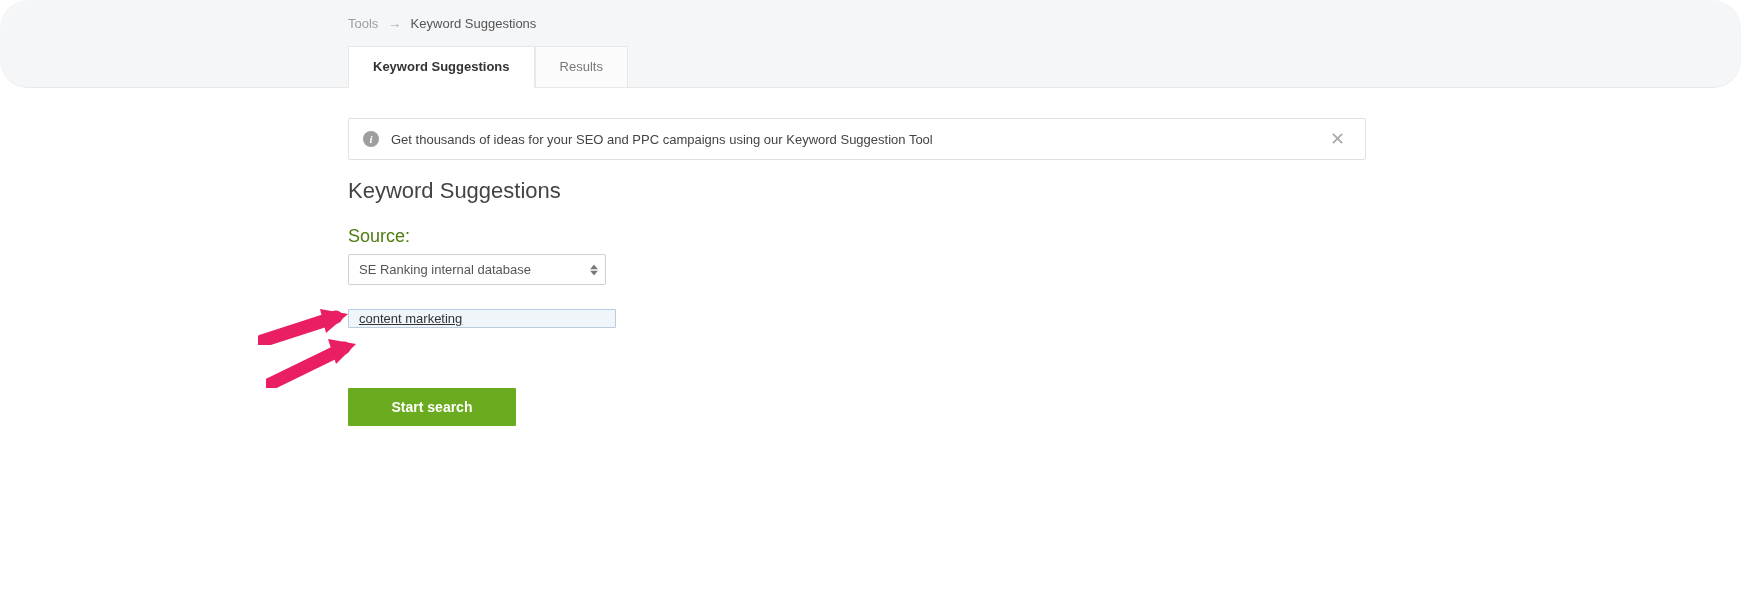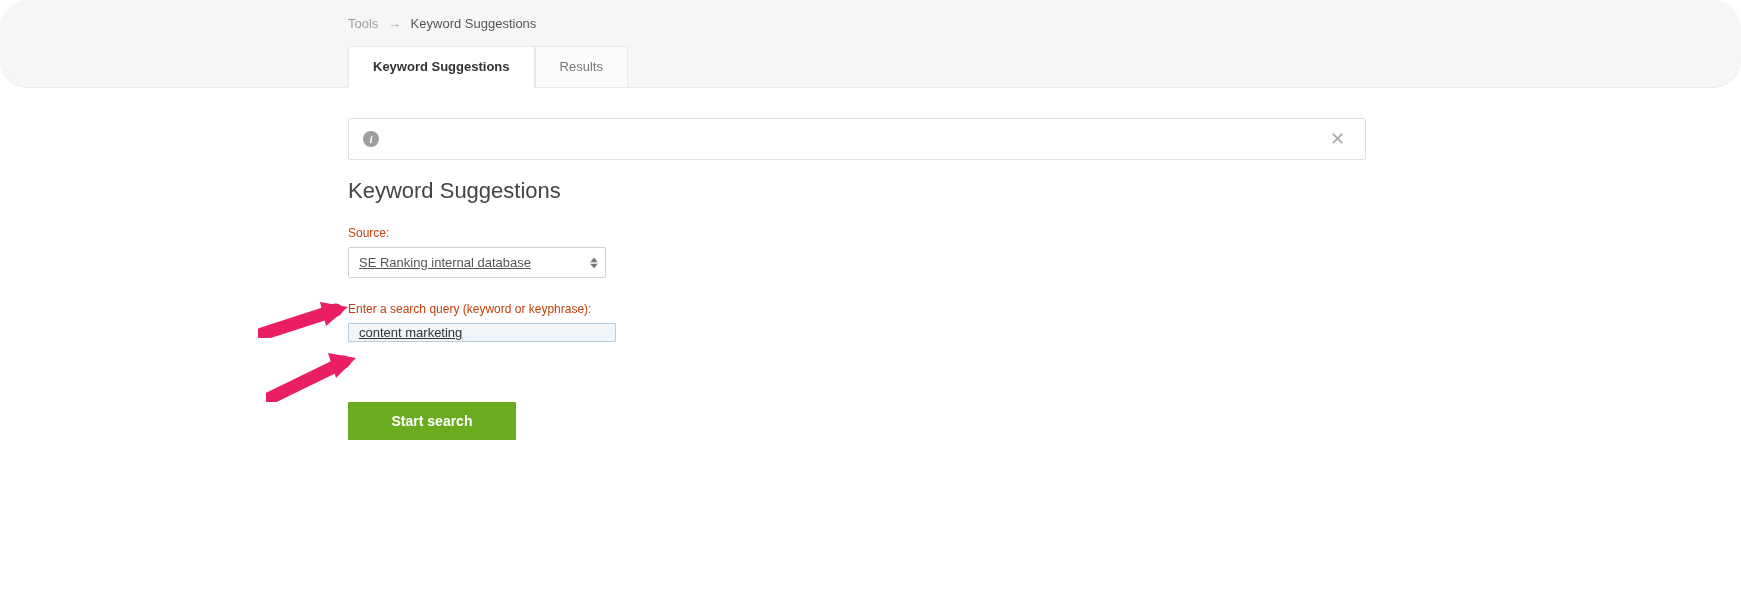--- a/index.html
+++ b/index.html
@@ -104,39 +104,38 @@
       font-size: 22px;
       font-weight: 400;
       color: #444;
       margin-bottom: 22px;
     }
     .form-row {
       margin-bottom: 18px;
     }
     .form-label {
       display: block;
-      font-size: 12px;
-      color: #c2410c;
+      font-size: 18px;
+      color: #4d7c0f;
       margin-bottom: 7px;
     }
     .select-wrap {
       position: relative;
       width: 258px;
     }
     .select-box {
       width: 100%;
       border: 1px solid #d0d0d0;
       border-radius: 2px;
       padding: 7px 26px 7px 10px;
       font-size: 13px;
       background: #fff;
       color: #555;
       cursor: pointer;
       appearance: none;
-      text-decoration: underline;
     }
     .select-arrows {
       position: absolute;
       right: 8px;
       top: 50%;
       transform: translateY(-50%);
       pointer-events: none;
       display: flex;
       flex-direction: column;
       gap: 1px;
@@ -199,20 +198,21 @@
     <div class="tabs">
       <div class="tab active">Keyword Suggestions</div>
       <div class="tab">Results</div>
     </div>
   </div>
 </div>
 
 <div class="container content">
   <div class="info-banner">
     <span class="info-icon">i</span>
+    <span>Get thousands of ideas for your SEO and PPC campaigns using our Keyword Suggestion Tool</span>
     <span class="close-btn">✕</span>
   </div>
 
   <h1 class="page-title">Keyword Suggestions</h1>
 
   <div class="form-row">
     <label class="form-label">Source:</label>
     <div class="select-wrap">
       <div class="select-box">SE Ranking internal database</div>
       <span class="select-arrows">
@@ -223,21 +223,20 @@
             <path d="M0 0 L4 5 L8 0 Z" fill="#777"></path>
           </svg>
       </span>
     </div>
   </div>
 
   <div class="form-row">
   </div>
 
   <div class="form-row query-row">
-    <label class="form-label">Enter a search query (keyword or keyphrase):</label>
     <input type="text" class="text-input" value="content marketing" style="">
     <div class="arrow-annotation arrow-1">
       <svg width="92" height="42" viewBox="0 0 92 42">
         <path d="M 4 38 L 78 14" stroke="#e91e63" stroke-width="13" stroke-linecap="round"></path>
         <path d="M 62 6 L 90 11 L 68 30 Z" fill="#e91e63"></path>
       </svg>
     </div>
   </div>
 
   <div class="btn-wrap">

